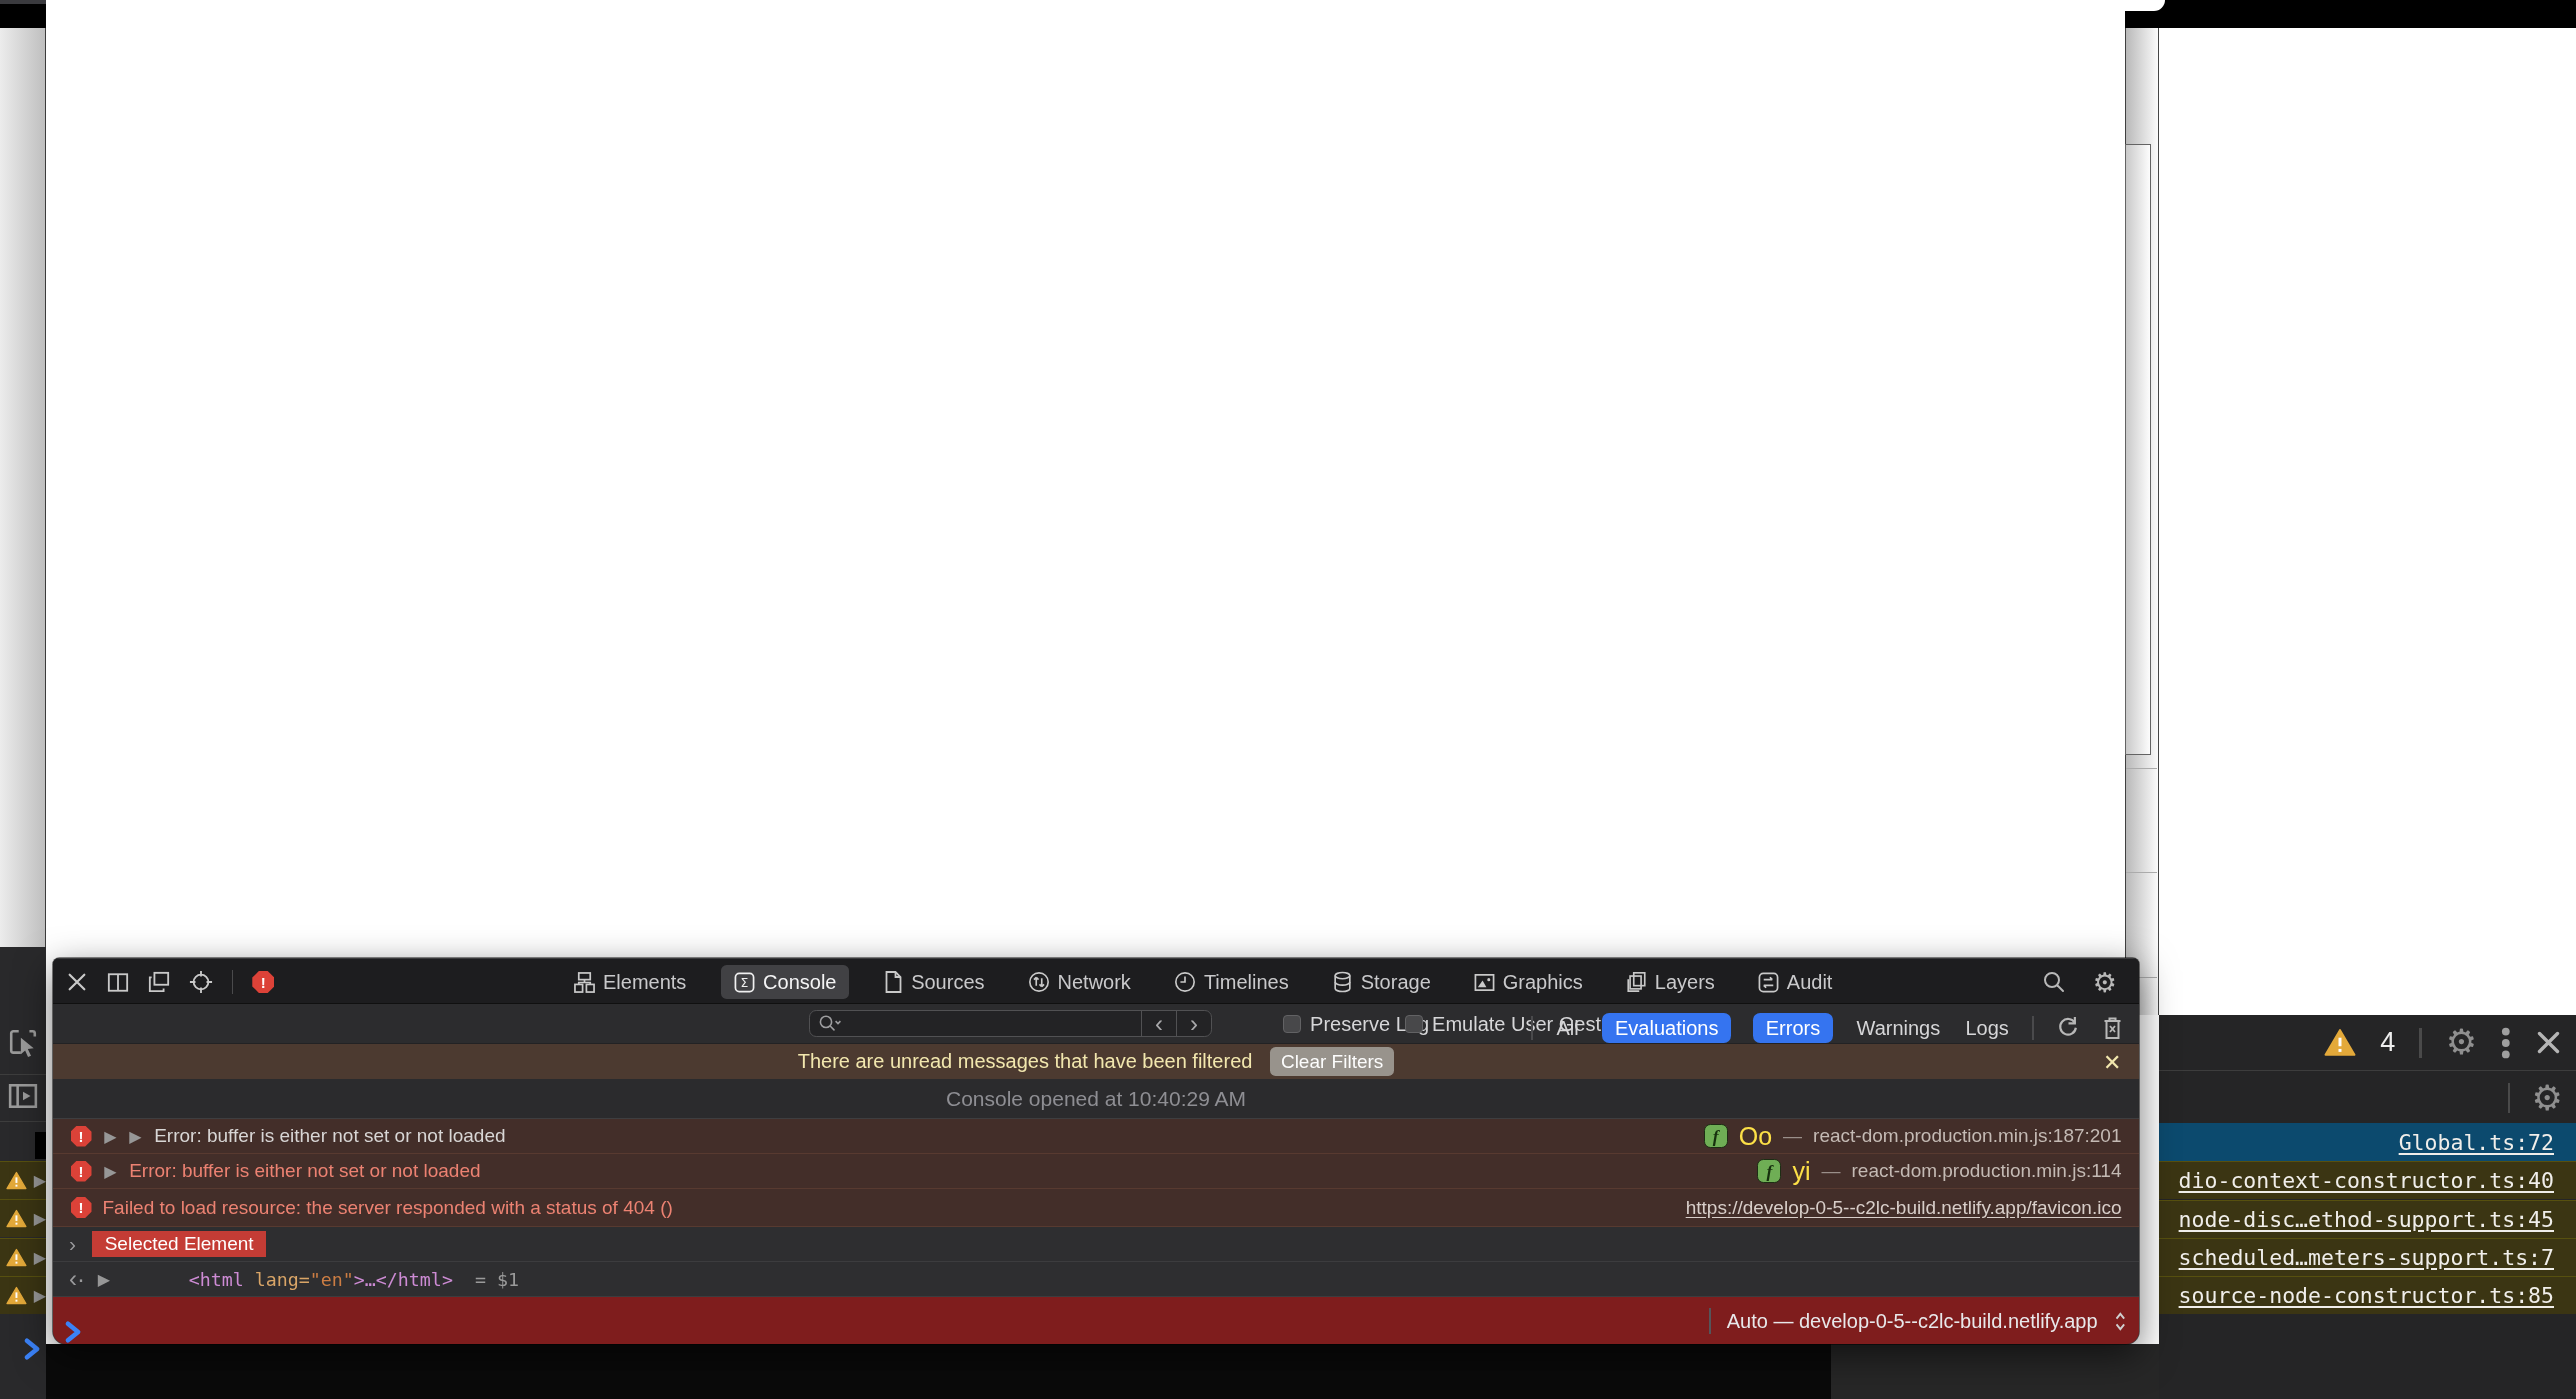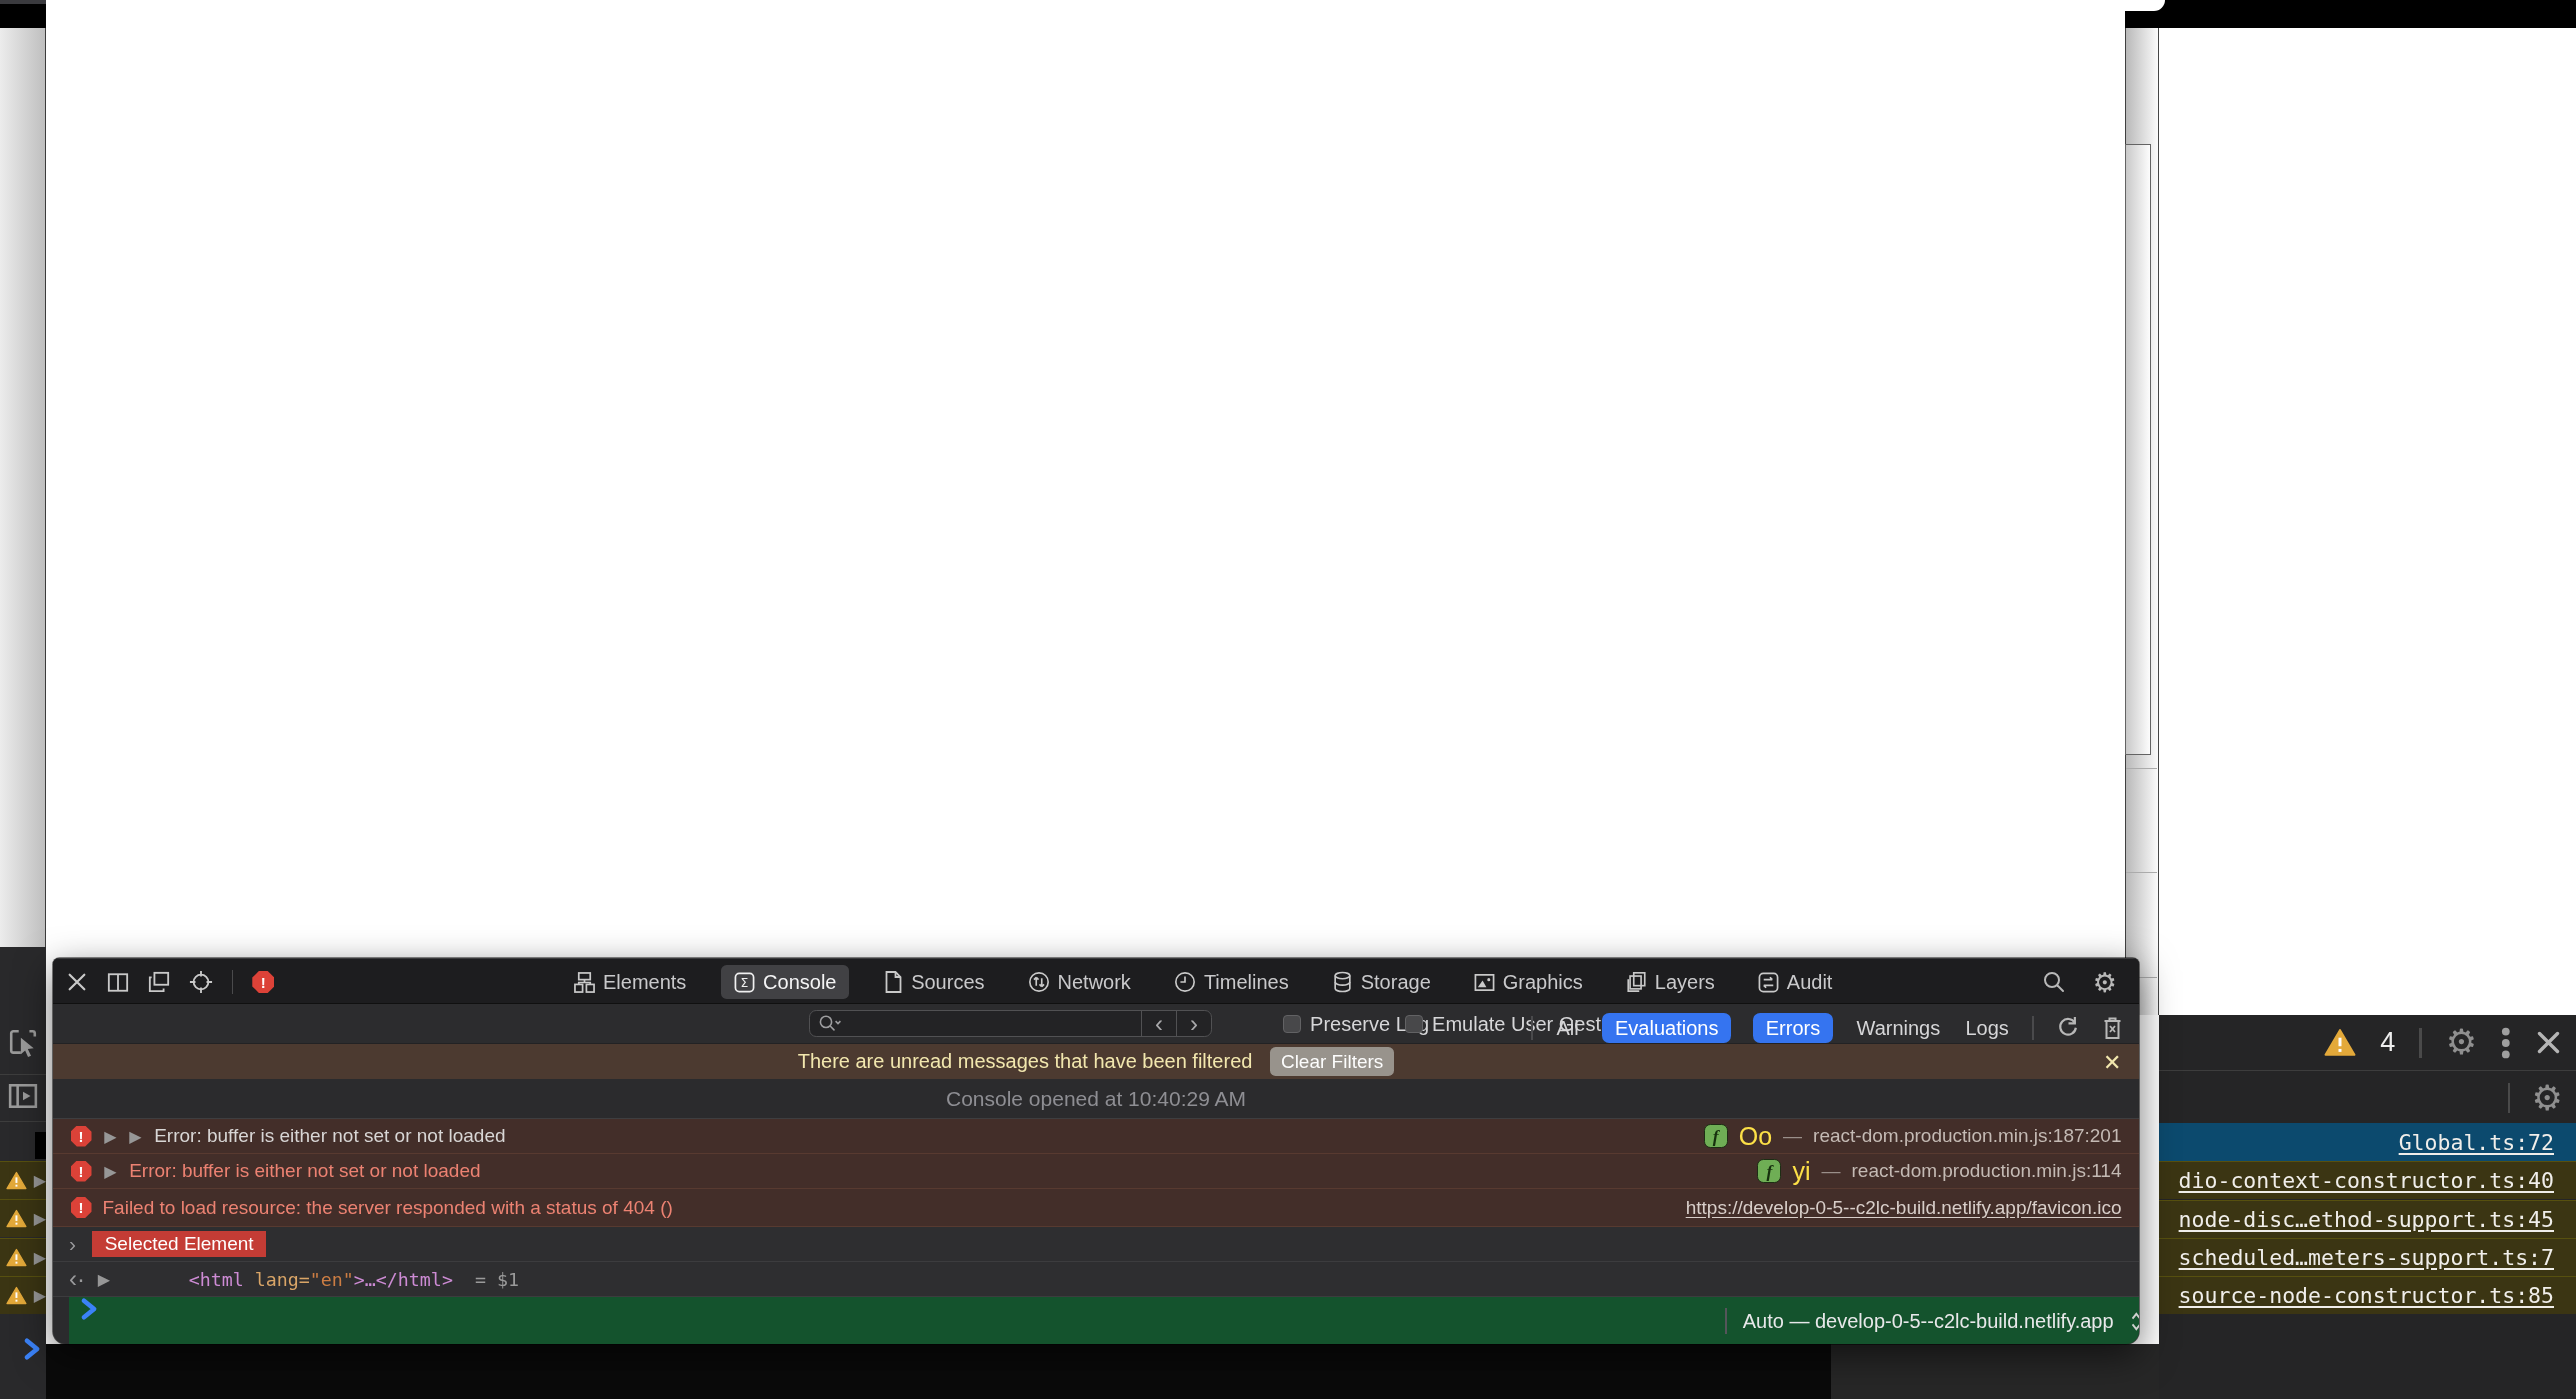--- a/index.html
+++ b/index.html
@@ -81,21 +81,21 @@
   .meta-link{color:#d8cec9;font-size:19px;text-decoration:underline;text-underline-offset:3.2px;}
 
   .gray-row{position:absolute;left:0;width:2086px;height:35px;background:#2e2e30;border-bottom:0.8px solid #3c3c3e;box-sizing:border-box;display:flex;align-items:center;padding:0 16px;}
   #sel-badge{background:#c43c35;color:#fff;font-size:19px;border-radius:0;padding:2.4px 12.7px;margin-left:16px;}
   .code{font-size:18.3px;white-space:pre;}
   .c-tag{color:#cd8bd4;}
   .c-attr{color:#d9a567;}
   .c-val{color:#cc7d43;}
   .c-res{color:#9a9a9a;}
 
-  #row-input{position:absolute;left:16px;top:339px;width:2086px;height:47px;background:#14532d;display:flex;align-items:flex-start;}
+  #row-input{position:absolute;left:0;top:339px;width:2086px;height:47px;background:#7f1d1d;display:flex;align-items:flex-end;}
   #ctx-select{position:absolute;right:12.7px;top:8px;height:32px;display:flex;align-items:center;gap:16px;color:#e8e8ea;font-size:20px;}
   .updown{display:flex;flex-direction:column;gap:1.6px;}
 </style>
 </head>
 <body>
 
 <div class="abs" id="bg-topleft-line"></div>
 <div class="abs" id="bg-topleft-black"></div>
 <div class="abs" id="bg-main-white"></div>
 <div class="abs" id="bg-left-gradient"></div>

